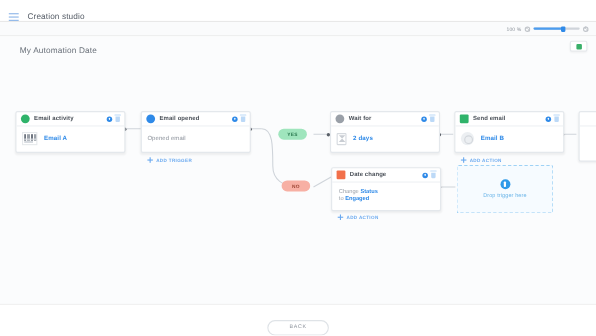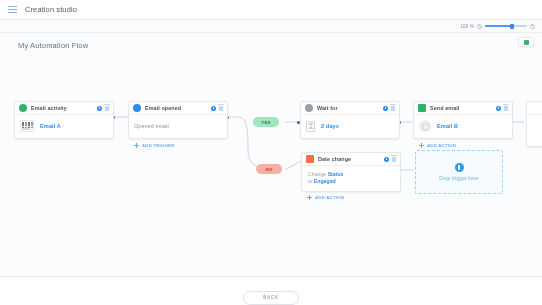--- a/index.html
+++ b/index.html
@@ -8,21 +8,21 @@
     background: #ffffff;
     font-family: "Liberation Sans", sans-serif;
     overflow: hidden;
   }
 
   
   .topbar {
     height: 20px;
     background: #ffffff;
     border-bottom: 1px solid #e8e8e8;
-    display: flex; align-items: center;
+    display: flex; align-items: flex-end;
     padding: 0 8px;
     position: relative;
   }
   .hamburger { width: 9px; height: 7px; display: flex; flex-direction: column; justify-content: space-between; margin-right: 8px; cursor: pointer; }
   .hamburger i { display: block; height: 1px; background: #8ab4e8; }
   .app-title { font-size: 7.5px; color: #555c66; letter-spacing: .1px; }
   .jname-wrap { margin-left: 8px; position: relative; }
   .jname {
     border: none; outline: none;
     border-bottom: 1px solid #d6d9dd;
@@ -245,21 +245,21 @@
     </div>
     <span class="mini-ico plus">
         <span></span>
         <span class="v"></span>
       </span>
   </div>
 </div>
 
 <div class="canvas">
 
-  <div class="flow-title">My Automation Flow</div>
+  <div class="flow-title">My Automation Date</div>
 
   <div class="status-chip">
     <div class="sq"></div>
   </div>
 
   <svg class="link" style="left:0;top:0;width:542px;height:243px">
 
     <path d="M115 84 L128 84" stroke="#cfd4da" stroke-width="1" fill="none"></path>
 
     <path d="M229 84 L238 84" stroke="#cfd4da" stroke-width="1" fill="none"></path>

